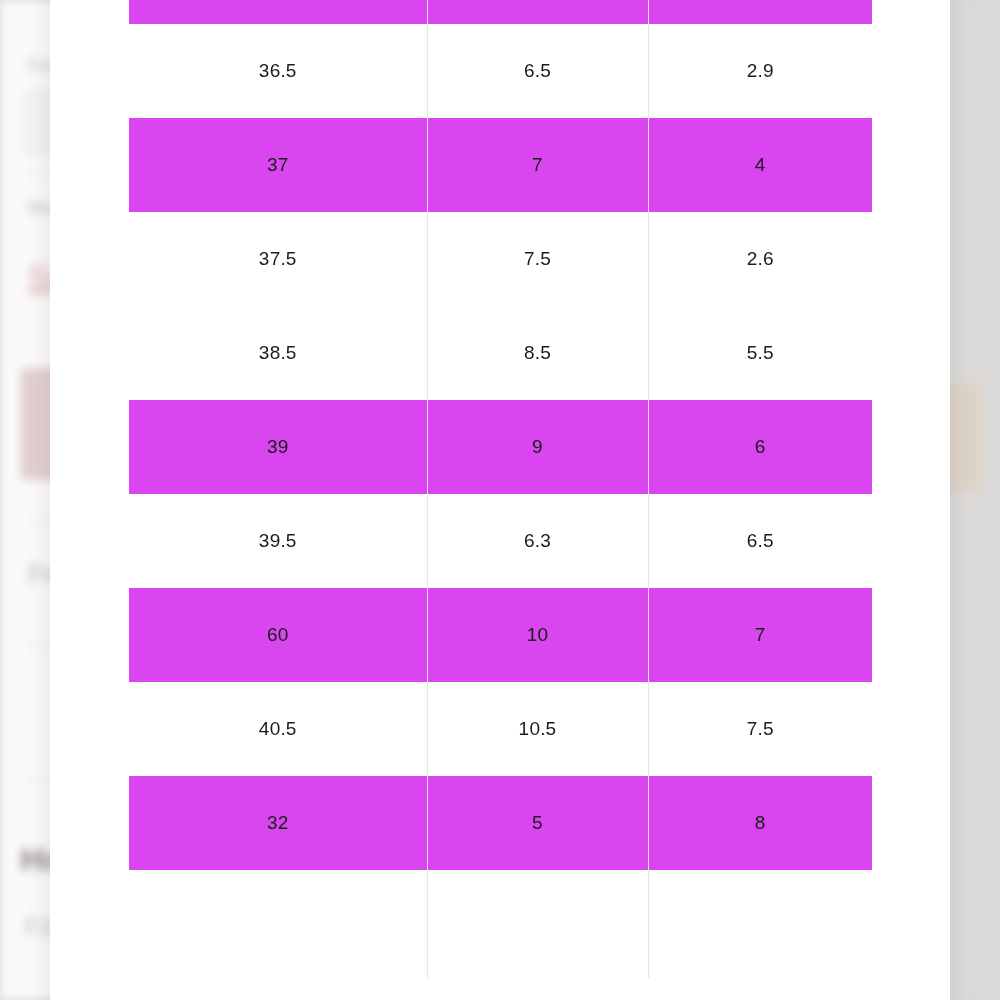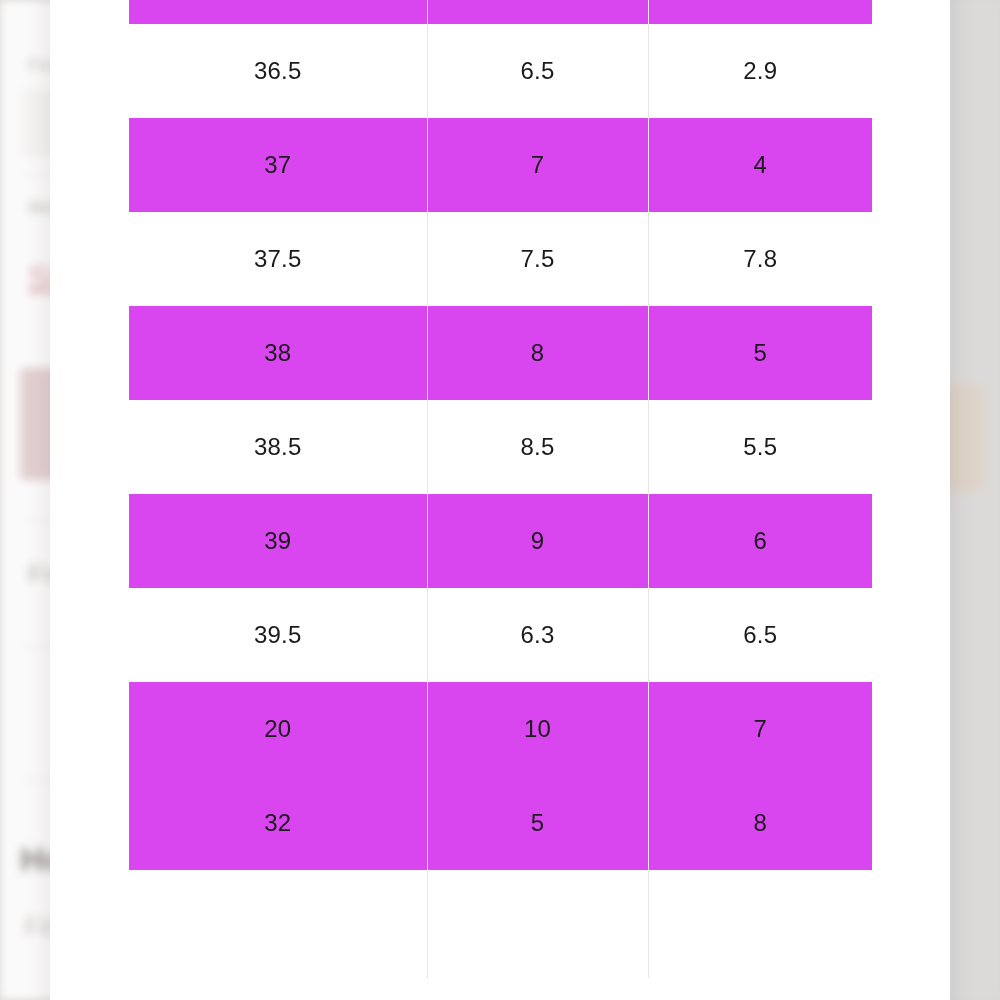--- a/index.html
+++ b/index.html
@@ -107,21 +107,21 @@
     table-layout:fixed;
   }
   table.size-table col.c1 { width:298px; }
   table.size-table col.c2 { width:221px; }
   table.size-table col.c3 { width:224px; }
 
   table.size-table td {
     height:94px;
     text-align:center;
     vertical-align:middle;
-    font-size:24px;
+    font-size:19px;
     color:#1b1b1b;
     font-family:"Liberation Sans", sans-serif;
     font-weight:400;
     letter-spacing:.2px;
     border-left:1px solid #e9e7e5;
   }
   table.size-table td:first-child { border-left:none; }
 
   table.size-table tr.odd td  { background:#d946ef; }
   table.size-table tr.even td { background:#ffffff; }
@@ -196,46 +196,46 @@
               <td>2.9</td>
             </tr>
             <tr class="odd">
               <td>37</td>
               <td>7</td>
               <td>4</td>
             </tr>
             <tr class="even">
               <td>37.5</td>
               <td>7.5</td>
-              <td>7.8</td>
-            </tr>
-            <tr class="odd">
-              <td>38</td>
-              <td>8</td>
-              <td>5</td>
+              <td>2.6</td>
             </tr>
             <tr class="even">
               <td>38.5</td>
               <td>8.5</td>
               <td>5.5</td>
             </tr>
             <tr class="odd">
               <td>39</td>
               <td>9</td>
               <td>6</td>
             </tr>
             <tr class="even">
               <td>39.5</td>
               <td>6.3</td>
               <td>6.5</td>
             </tr>
             <tr class="odd">
-              <td>20</td>
+              <td>60</td>
               <td>10</td>
               <td>7</td>
+            </tr>
+            <tr class="even">
+              <td>40.5</td>
+              <td>10.5</td>
+              <td>7.5</td>
             </tr>
             <tr class="odd">
               <td>32</td>
               <td>5</td>
               <td>8</td>
             </tr>
           </tbody>
       </table>
     </div>
   </div>

